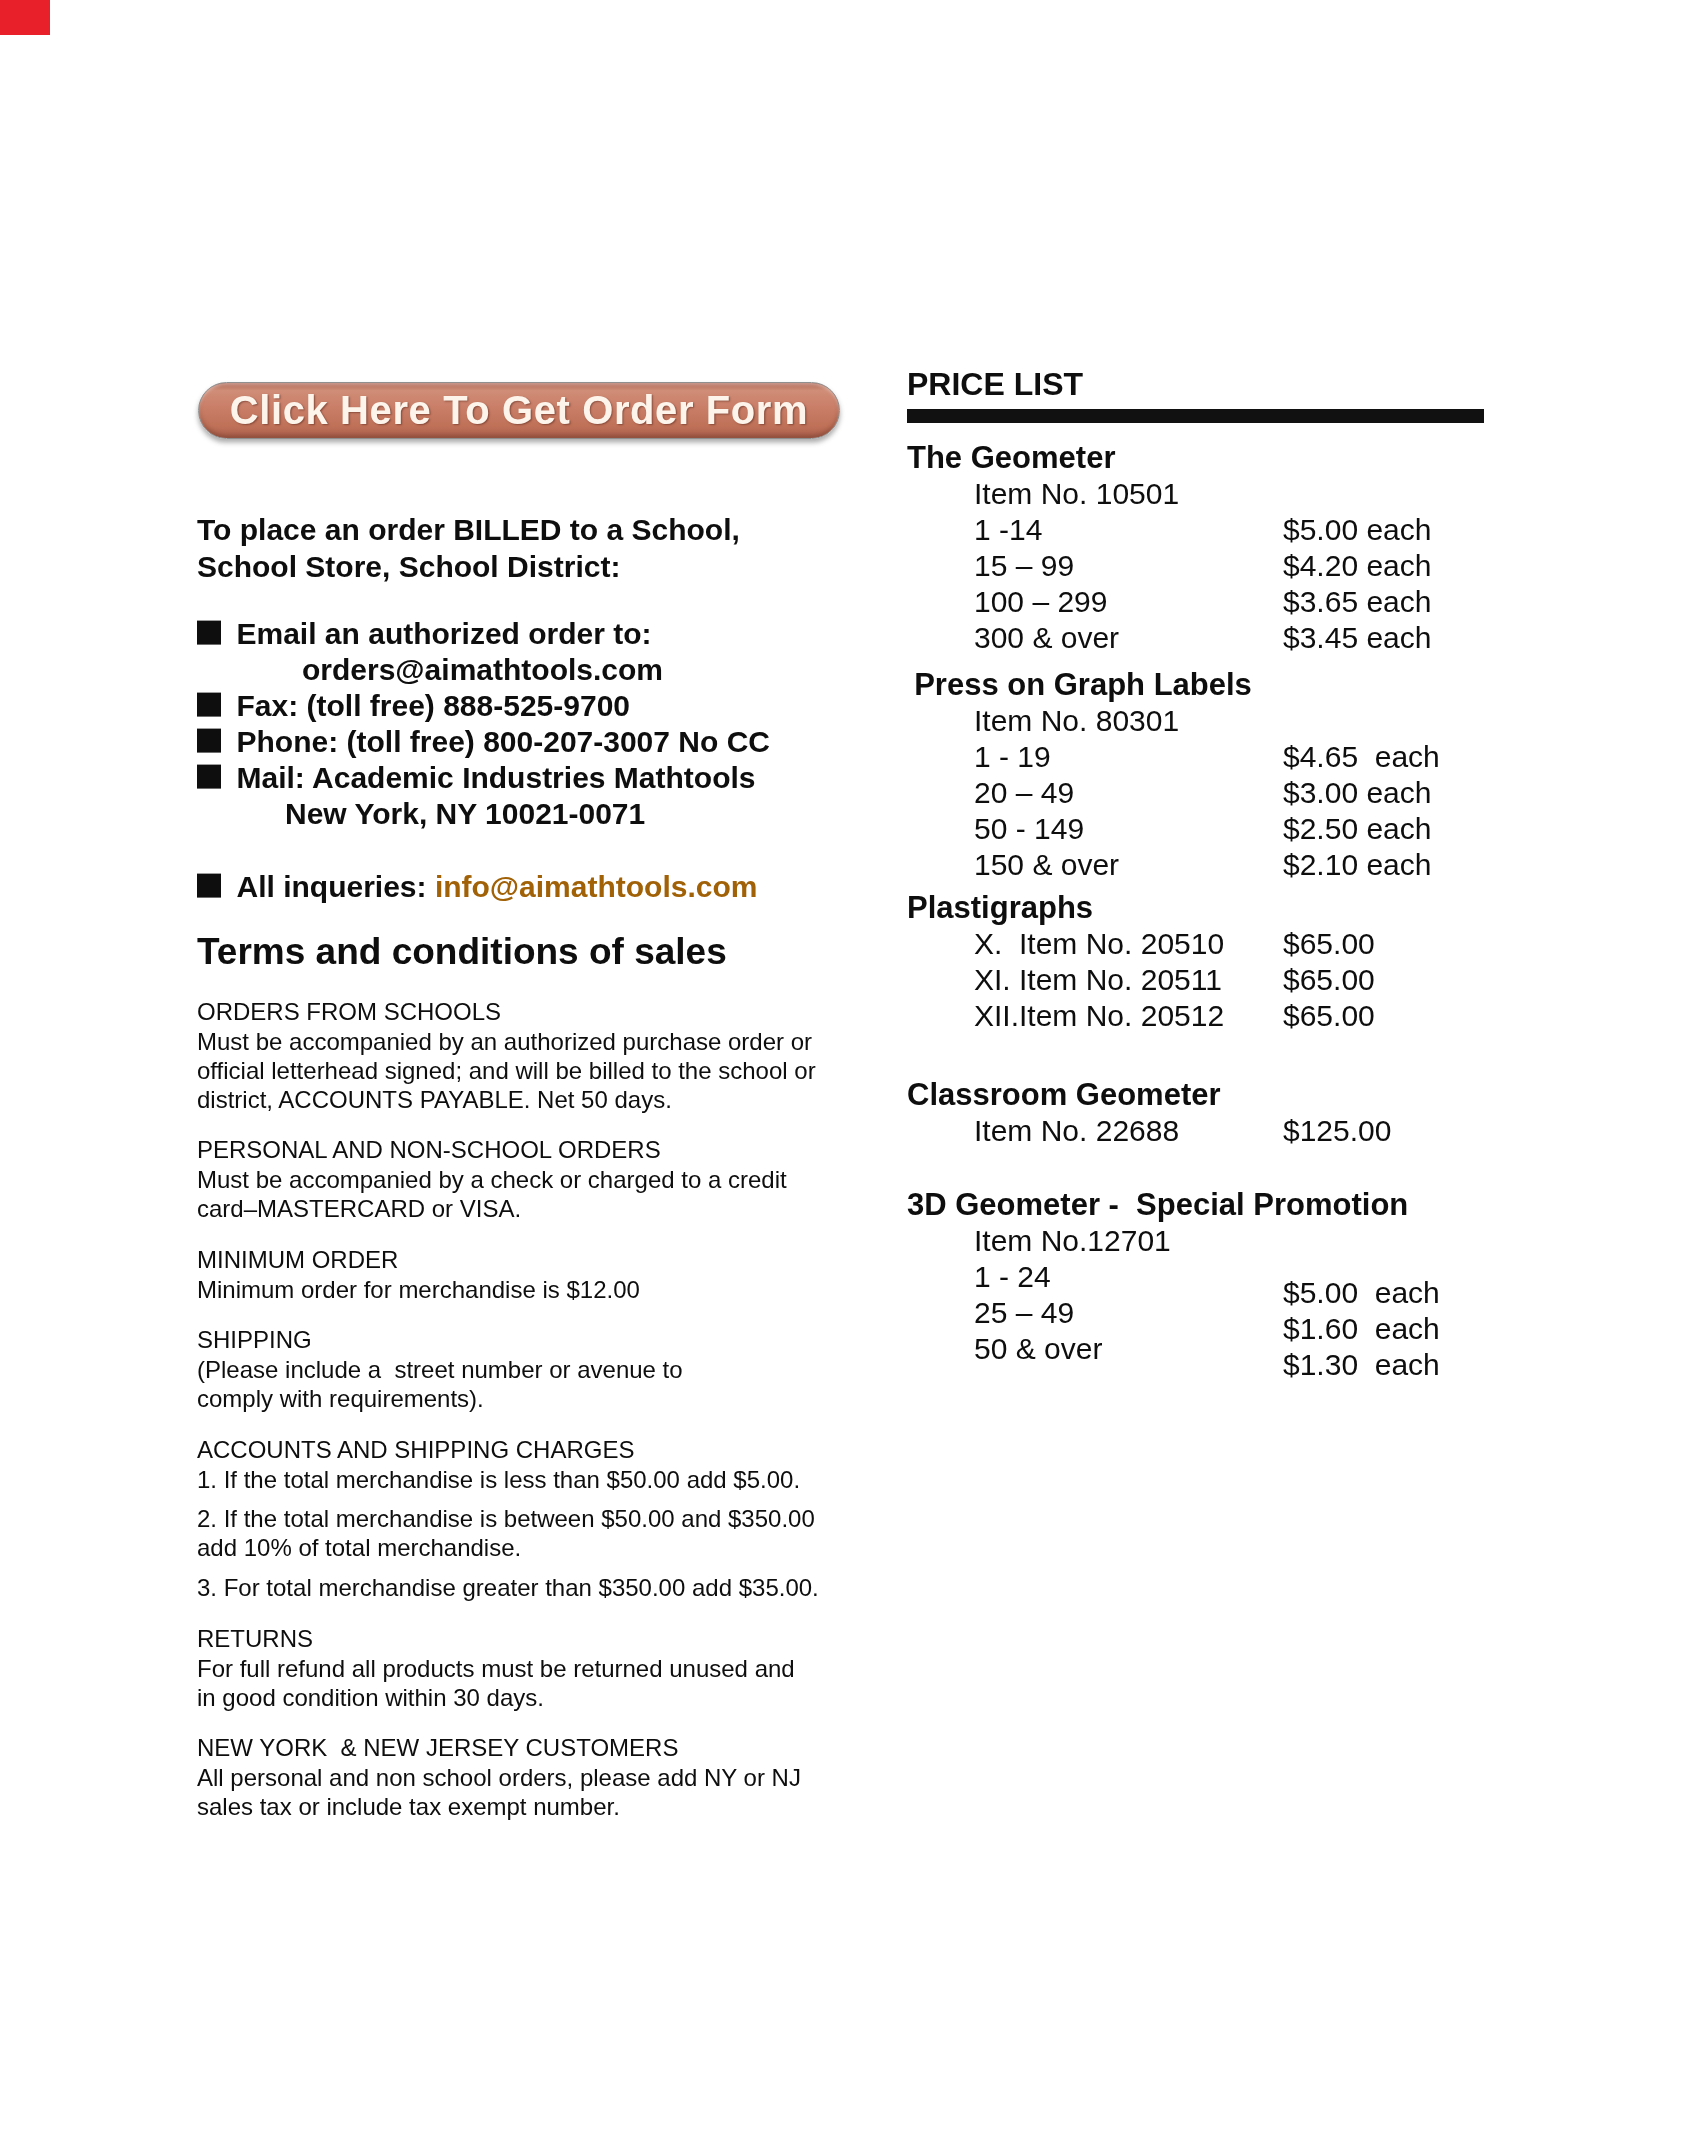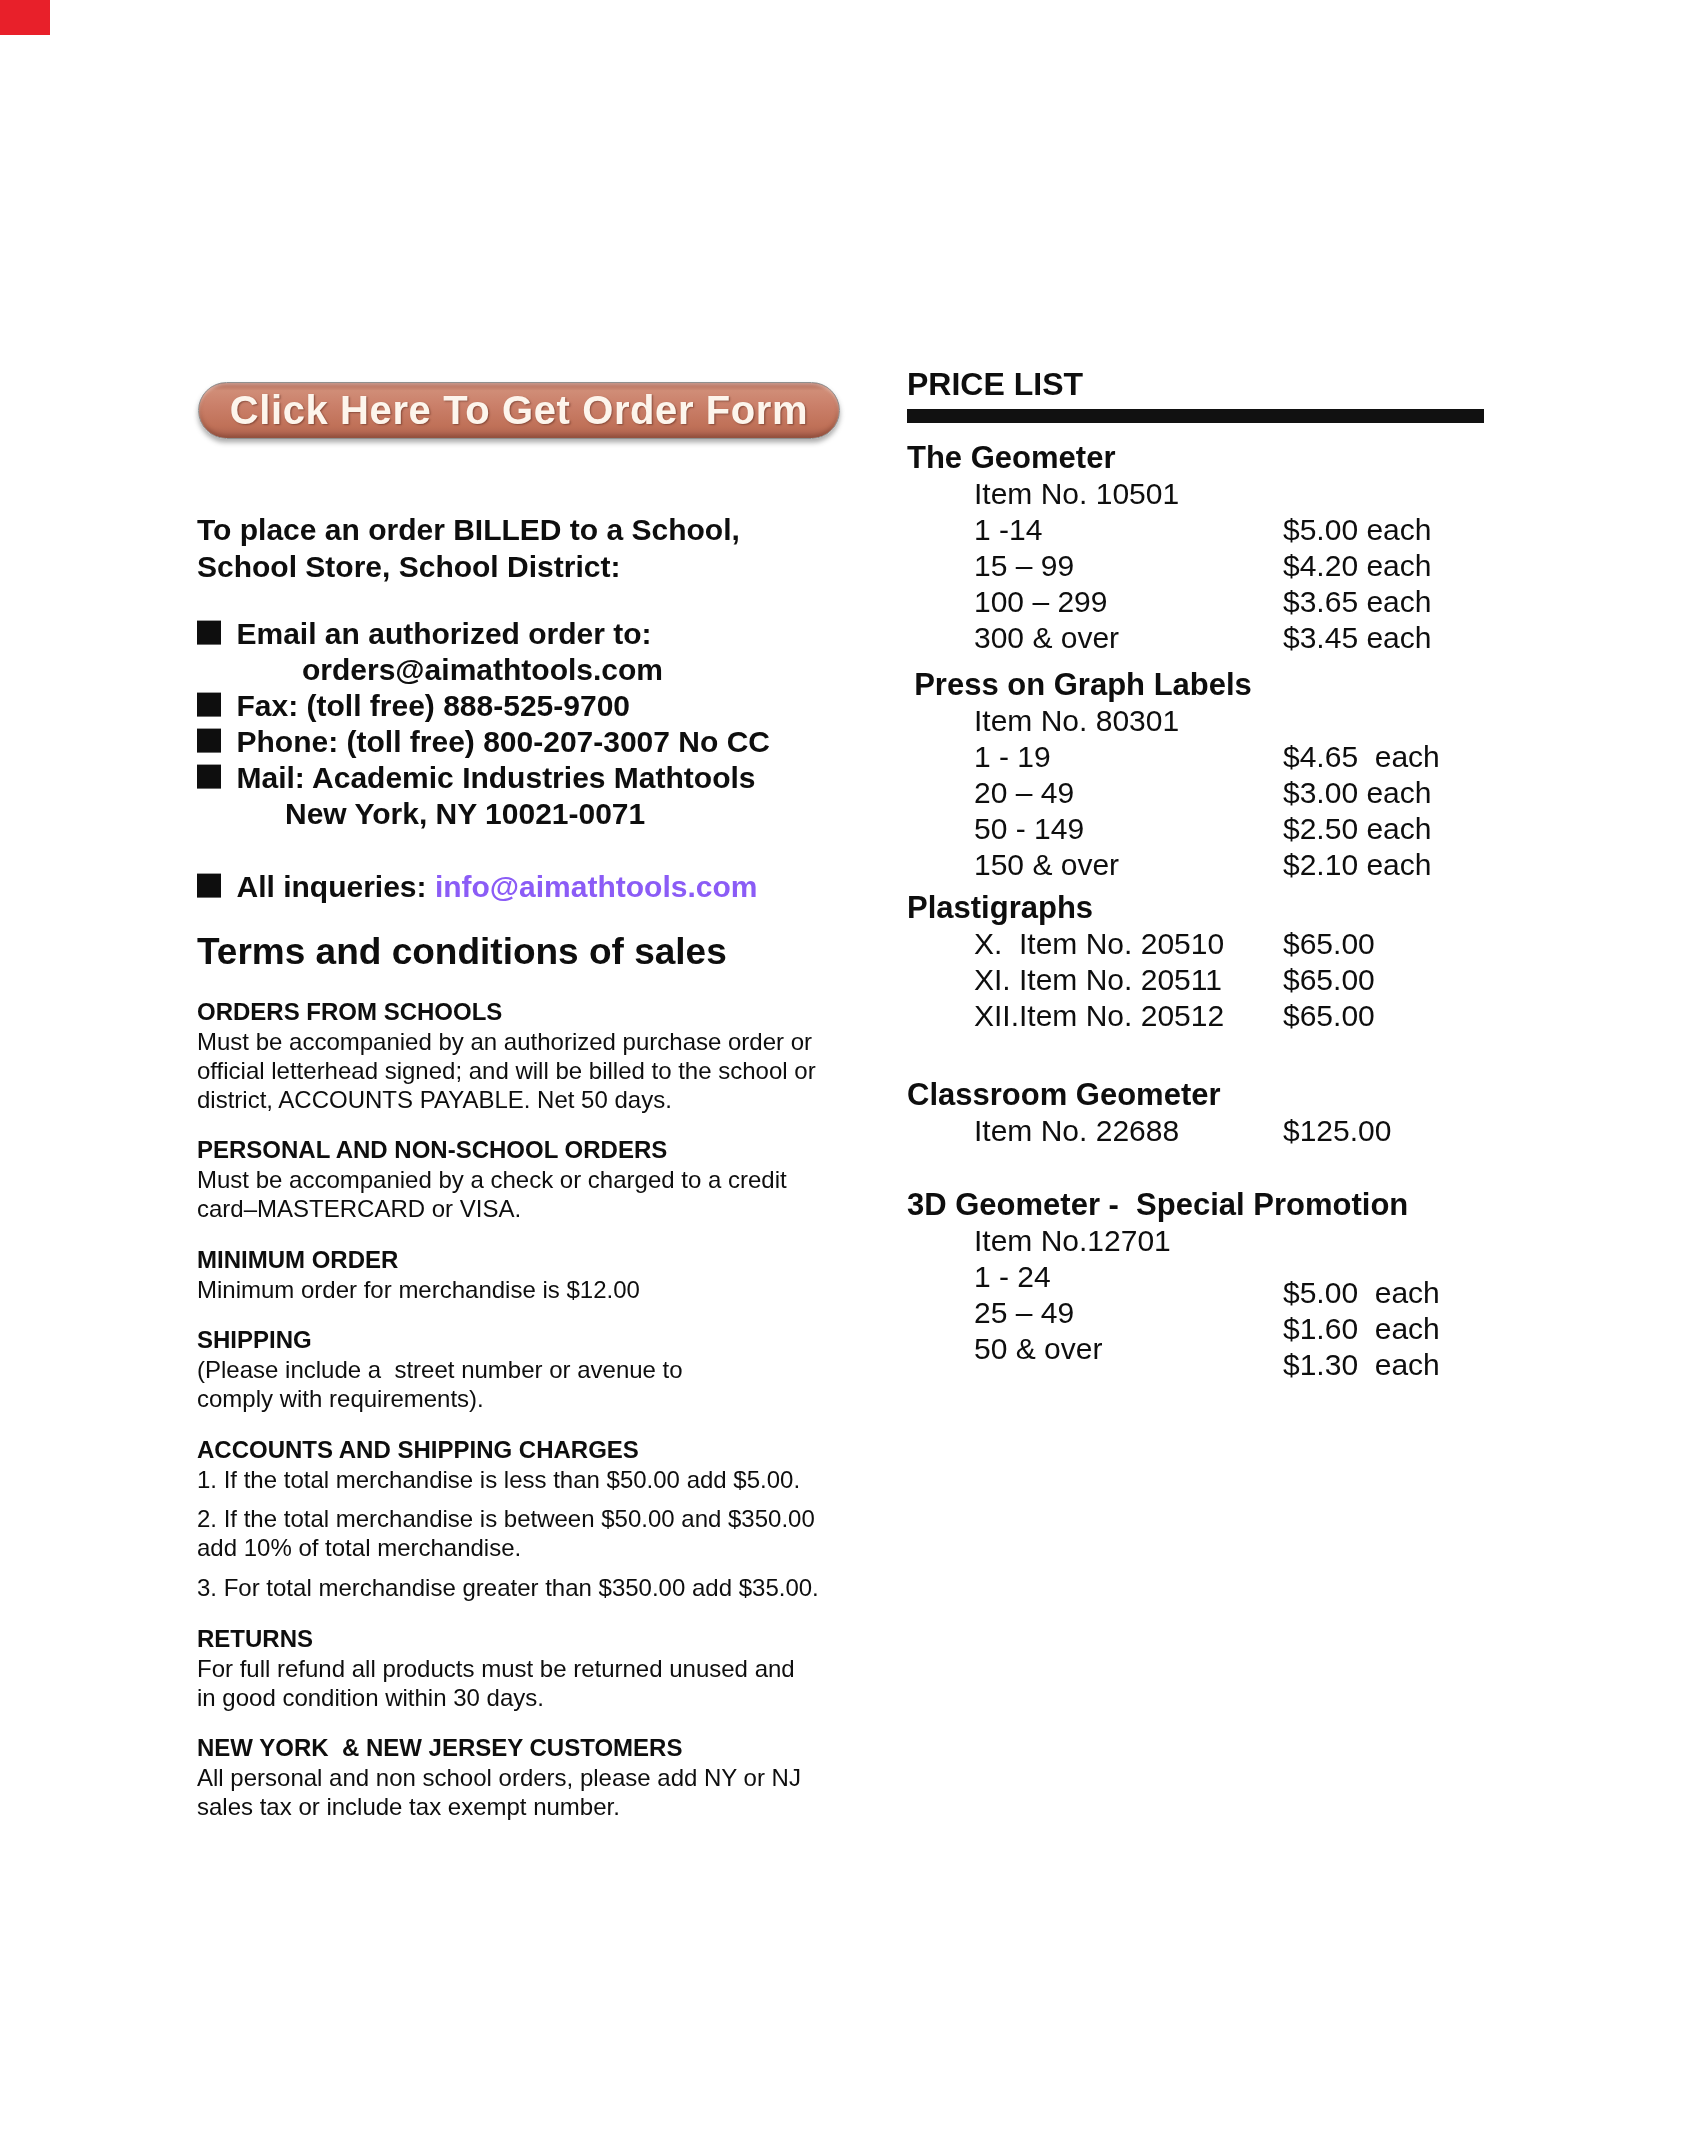--- a/index.html
+++ b/index.html
@@ -3,21 +3,21 @@
 <meta charset="utf-8">
 <style>
   html,body{margin:0;padding:0}
   body{
     width:1703px;height:2151px;position:relative;background:#ffffff;
     font-family:"Liberation Sans", sans-serif;color:#0e0e0e;overflow:hidden;
   }
   *{box-sizing:border-box}
   .pre{white-space:pre-wrap}
   .b{font-weight:normal}
-  .red{color:#8b5cf6}
+  .red{color:#a16207}
 
   
   #red-corner{position:absolute;left:0;top:0;width:50px;height:35px;background:#e8202a}
 
   
   #order-btn{
     position:absolute;left:198px;top:382px;width:642px;height:57px;
     border:0.6px solid #8f8f8f;border-radius:30px;cursor:pointer;padding:0;
     background:linear-gradient(180deg,#b06a58 0%,#d08d77 14%,#ca7f69 42%,#c07158 78%,#aa604d 100%);
     box-shadow:0 3.6px 5.4px rgba(70,70,70,.45), inset 0 1.8px 3px rgba(255,255,255,.35), inset 0 -3px 4.2px rgba(88,40,26,.35);
@@ -34,21 +34,21 @@
   .c-line{font-size:30px;font-weight:bold;line-height:36px;}
   .c-line .sq{display:inline-block;width:24px;height:24px;background:#0e0e0e;margin-right:15.5px;transform:translateY(0.6px)}
   .c-line.ind-a{padding-left:105px}
   .c-line.ind-b{padding-left:88px}
   .c-line.gap{margin-top:37px}
 
   #terms-heading{font-size:37px;font-weight:bold;margin-top:23px;line-height:47px}
 
   #terms-sections{margin-top:3.6px}
   .section{margin-top:21.5px}
-  .sec-title{font-size:24px;font-weight:bold;line-height:30px}
+  .sec-title{font-size:24px;font-weight:normal;line-height:30px}
   .para{margin-top:0}
   .para.pgap{margin-top:10.8px}
   .t-line{font-size:24px;line-height:29px}
 
   
   #right-col{position:absolute;left:907px;top:366px;width:577px}
   #pl-title{font-size:32px;font-weight:bold;line-height:37px}
   #pl-bar{height:13.7px;background:#111111;margin-top:6px}
   #products{margin-top:1.2px}
   .prod{margin-top:16.7px}

